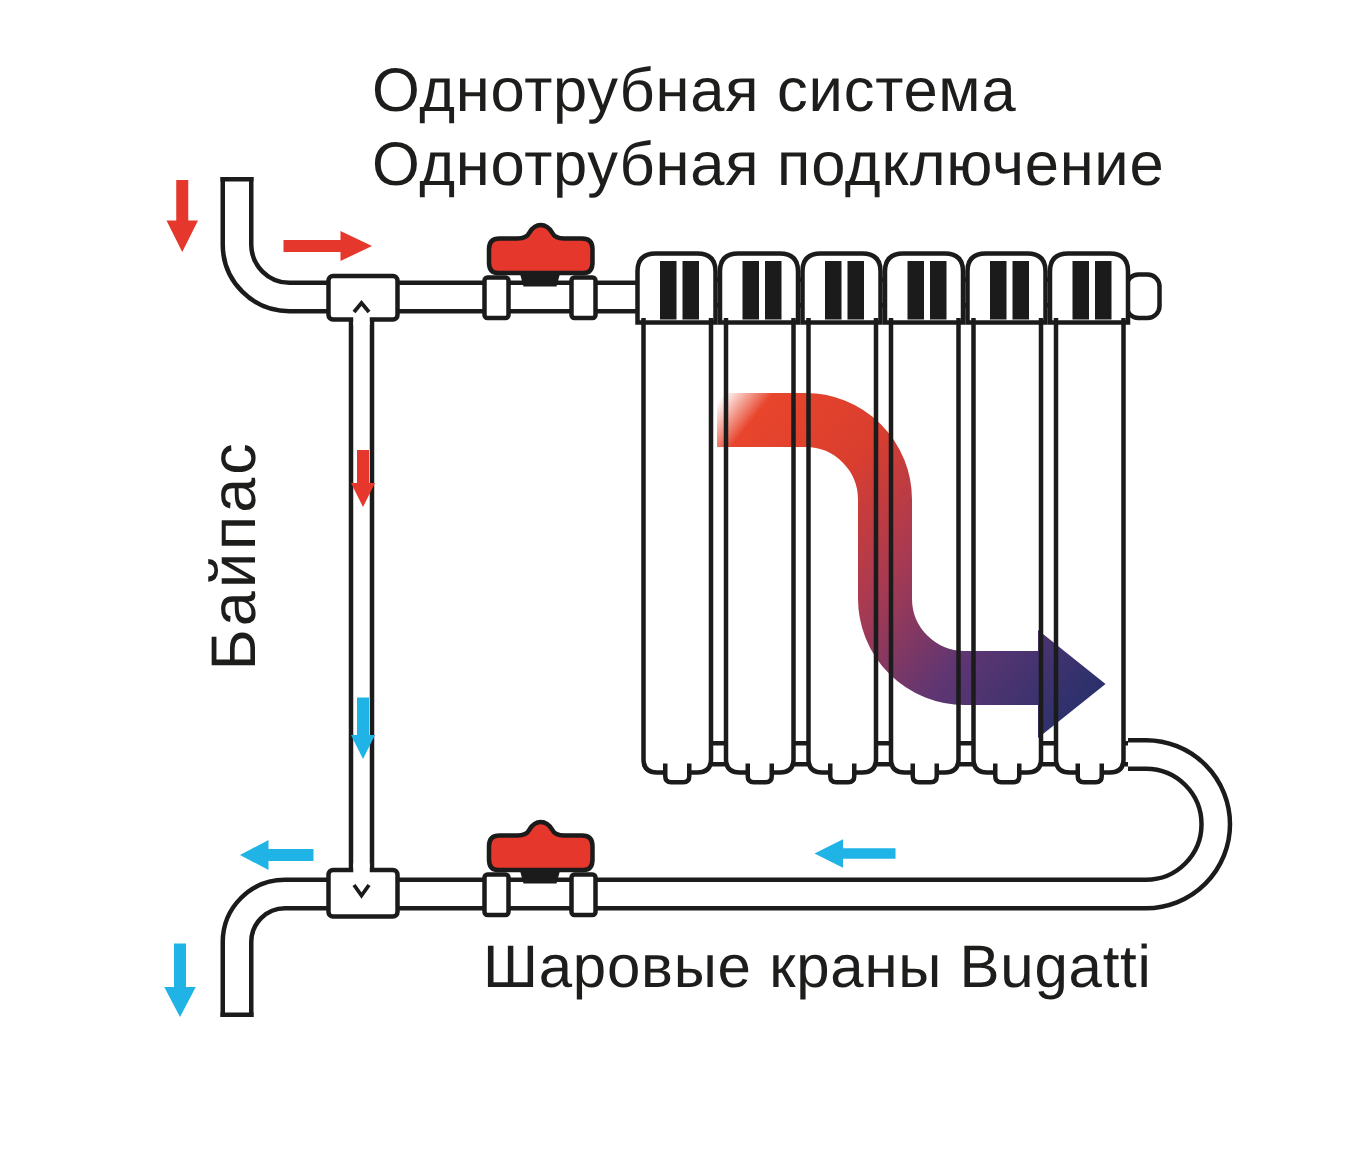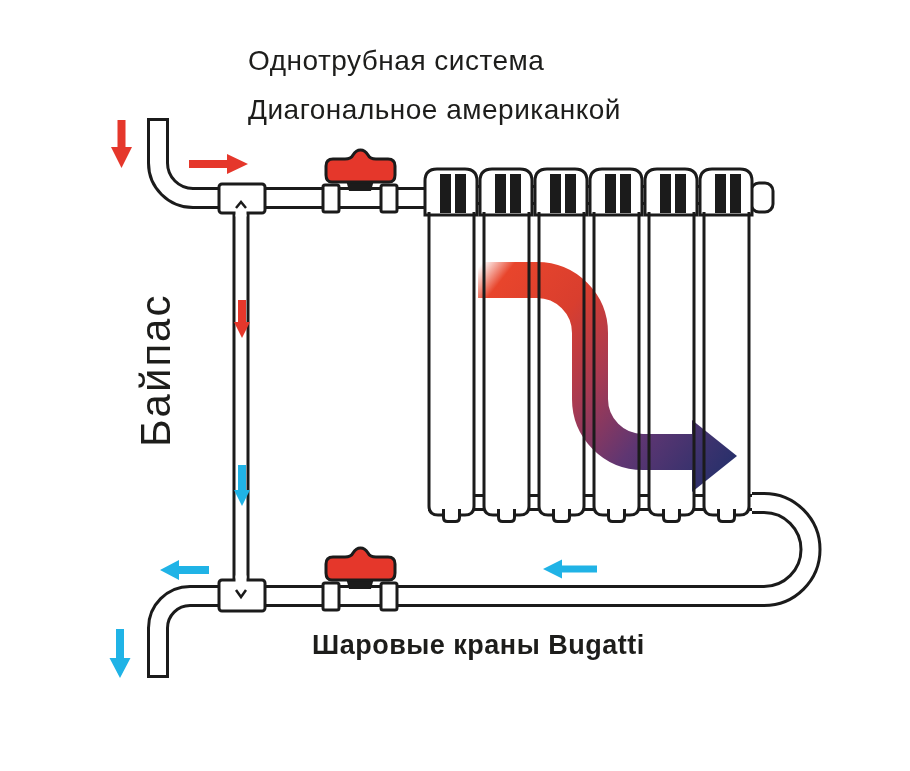--- a/index.html
+++ b/index.html
@@ -1,22 +1,22 @@
 <!DOCTYPE html>
 <html><head>
 <meta charset="utf-8">
 <style>
   html,body{margin:0;padding:0;background:#fff;}
   .stage{position:relative;width:910px;height:771px;background:#ffffff;overflow:hidden;
          font-family:"Liberation Sans", sans-serif;color:#1d1d1b;}
   .stage svg{position:absolute;left:0;top:0;}
-  .title{position:absolute;left:248px;top:36px;font-size:28px;line-height:49px;
+  .title{position:absolute;left:248px;top:36px;font-size:41px;line-height:49px;
          font-weight:400;letter-spacing:0.5px;white-space:nowrap;}
-  .caption{position:absolute;left:312px;top:620px;font-size:27px;line-height:50px;
-         font-weight:700;letter-spacing:0.5px;white-space:nowrap;}
+  .caption{position:absolute;left:322px;top:620px;font-size:40px;line-height:50px;
+         font-weight:400;letter-spacing:0.5px;white-space:nowrap;}
   .bypass{position:absolute;left:132px;top:255px;height:192px;font-size:42px;
          font-weight:400;letter-spacing:2px;white-space:nowrap;
          writing-mode:vertical-rl;transform:rotate(180deg);}
 </style>
 </head>
 <body>
 
 <div class="stage">
 
   <svg width="910" height="771" viewBox="0 0 910 771">
@@ -140,21 +140,21 @@
       <polygon points="238,300 246,300 246,322 250,322 242,338 234,322 238,322" fill="#e5372b"></polygon>
       <polygon points="238,465 246,465 246,490 250,490 242,506 234,490 238,490" fill="#20b3e6"></polygon>
       <polygon points="597,565.5 562,565.5 562,559.5 543,569 562,578.5 562,572.5 597,572.5" fill="#20b3e6"></polygon>
       <polygon points="209,566 179,566 179,560 160,570 179,580 179,574 209,574" fill="#20b3e6"></polygon>
       <polygon points="116,629 124,629 124,658 130.5,658 120,678 109.5,658 116,658" fill="#20b3e6"></polygon>
     </g>
   </svg>
 
   <div class="title">
     <div>Однотрубная система</div>
-    <div>Диагональное американкой</div>
+    <div>Однотрубная подключение</div>
   </div>
 
   <div class="bypass">Байпас</div>
 
   <div class="caption">
     <div>Шаровые краны Bugatti</div>
   </div>
 </div>
 
 </body></html>

